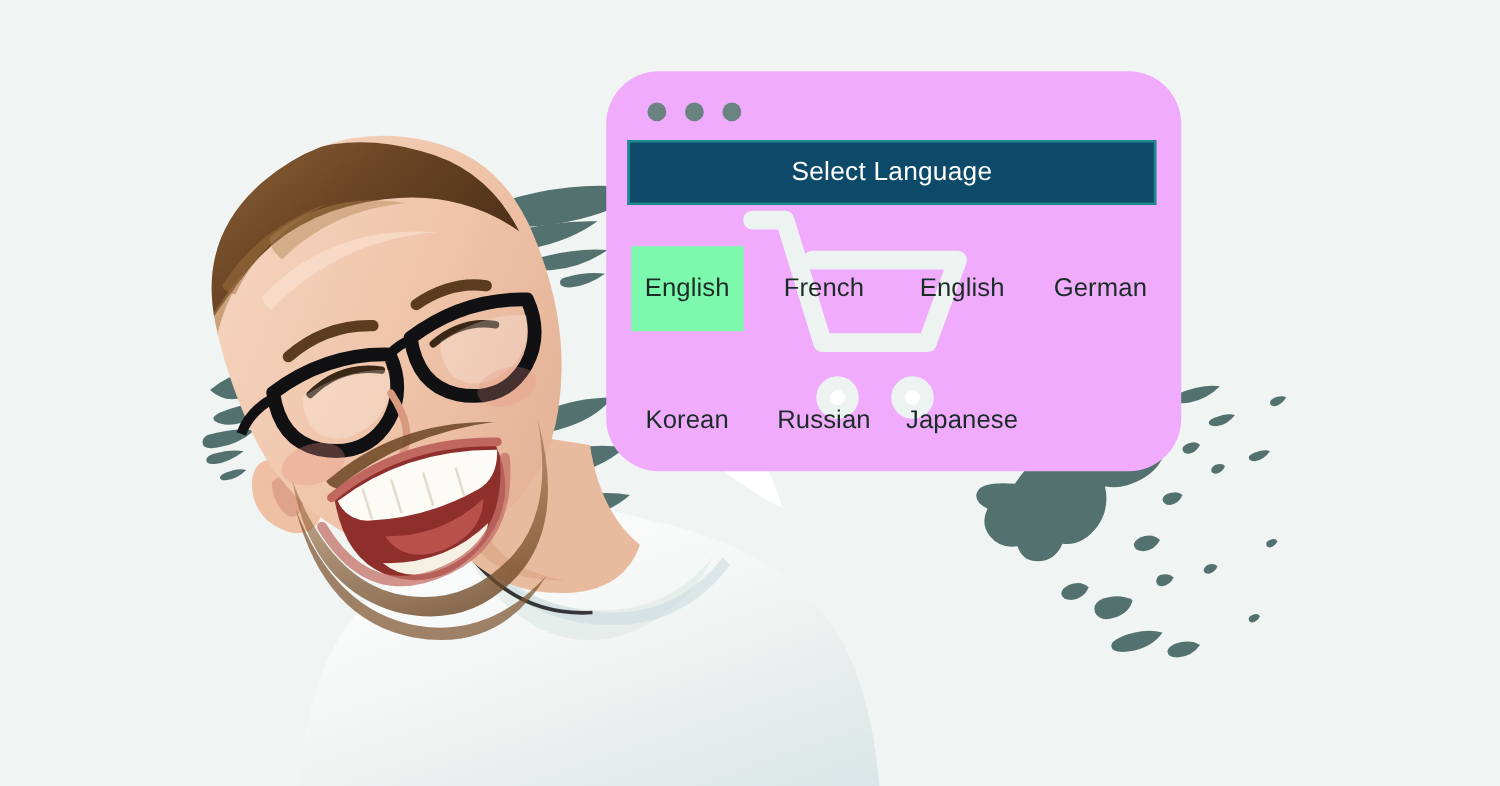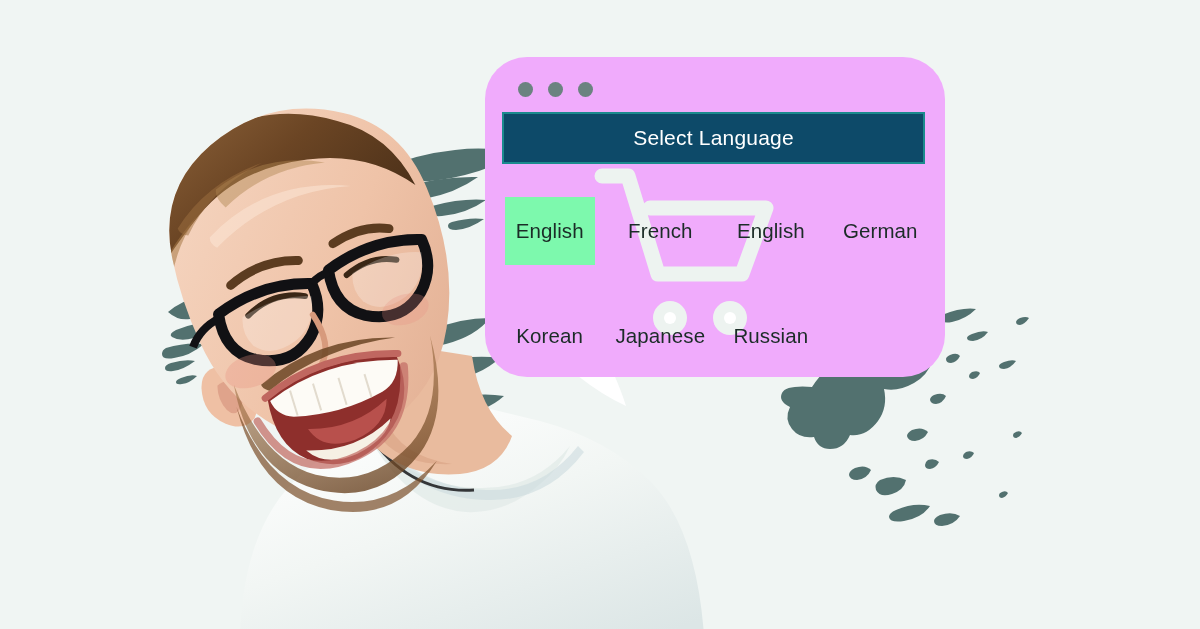--- a/index.html
+++ b/index.html
@@ -300,21 +300,21 @@
       <div class="lang">
         <span class="chip">English</span>
       </div>
       <div class="lang">
         <span class="chip">German</span>
       </div>
       <div class="lang">
         <span class="chip">Korean</span>
       </div>
       <div class="lang">
+        <span class="chip">Russian</span>
+      </div>
+      <div class="lang">
         <span class="chip">Japanese</span>
-      </div>
-      <div class="lang">
-        <span class="chip">Russian</span>
       </div>
     </div>
 
   </div>
 </div>
 
 </body></html>

